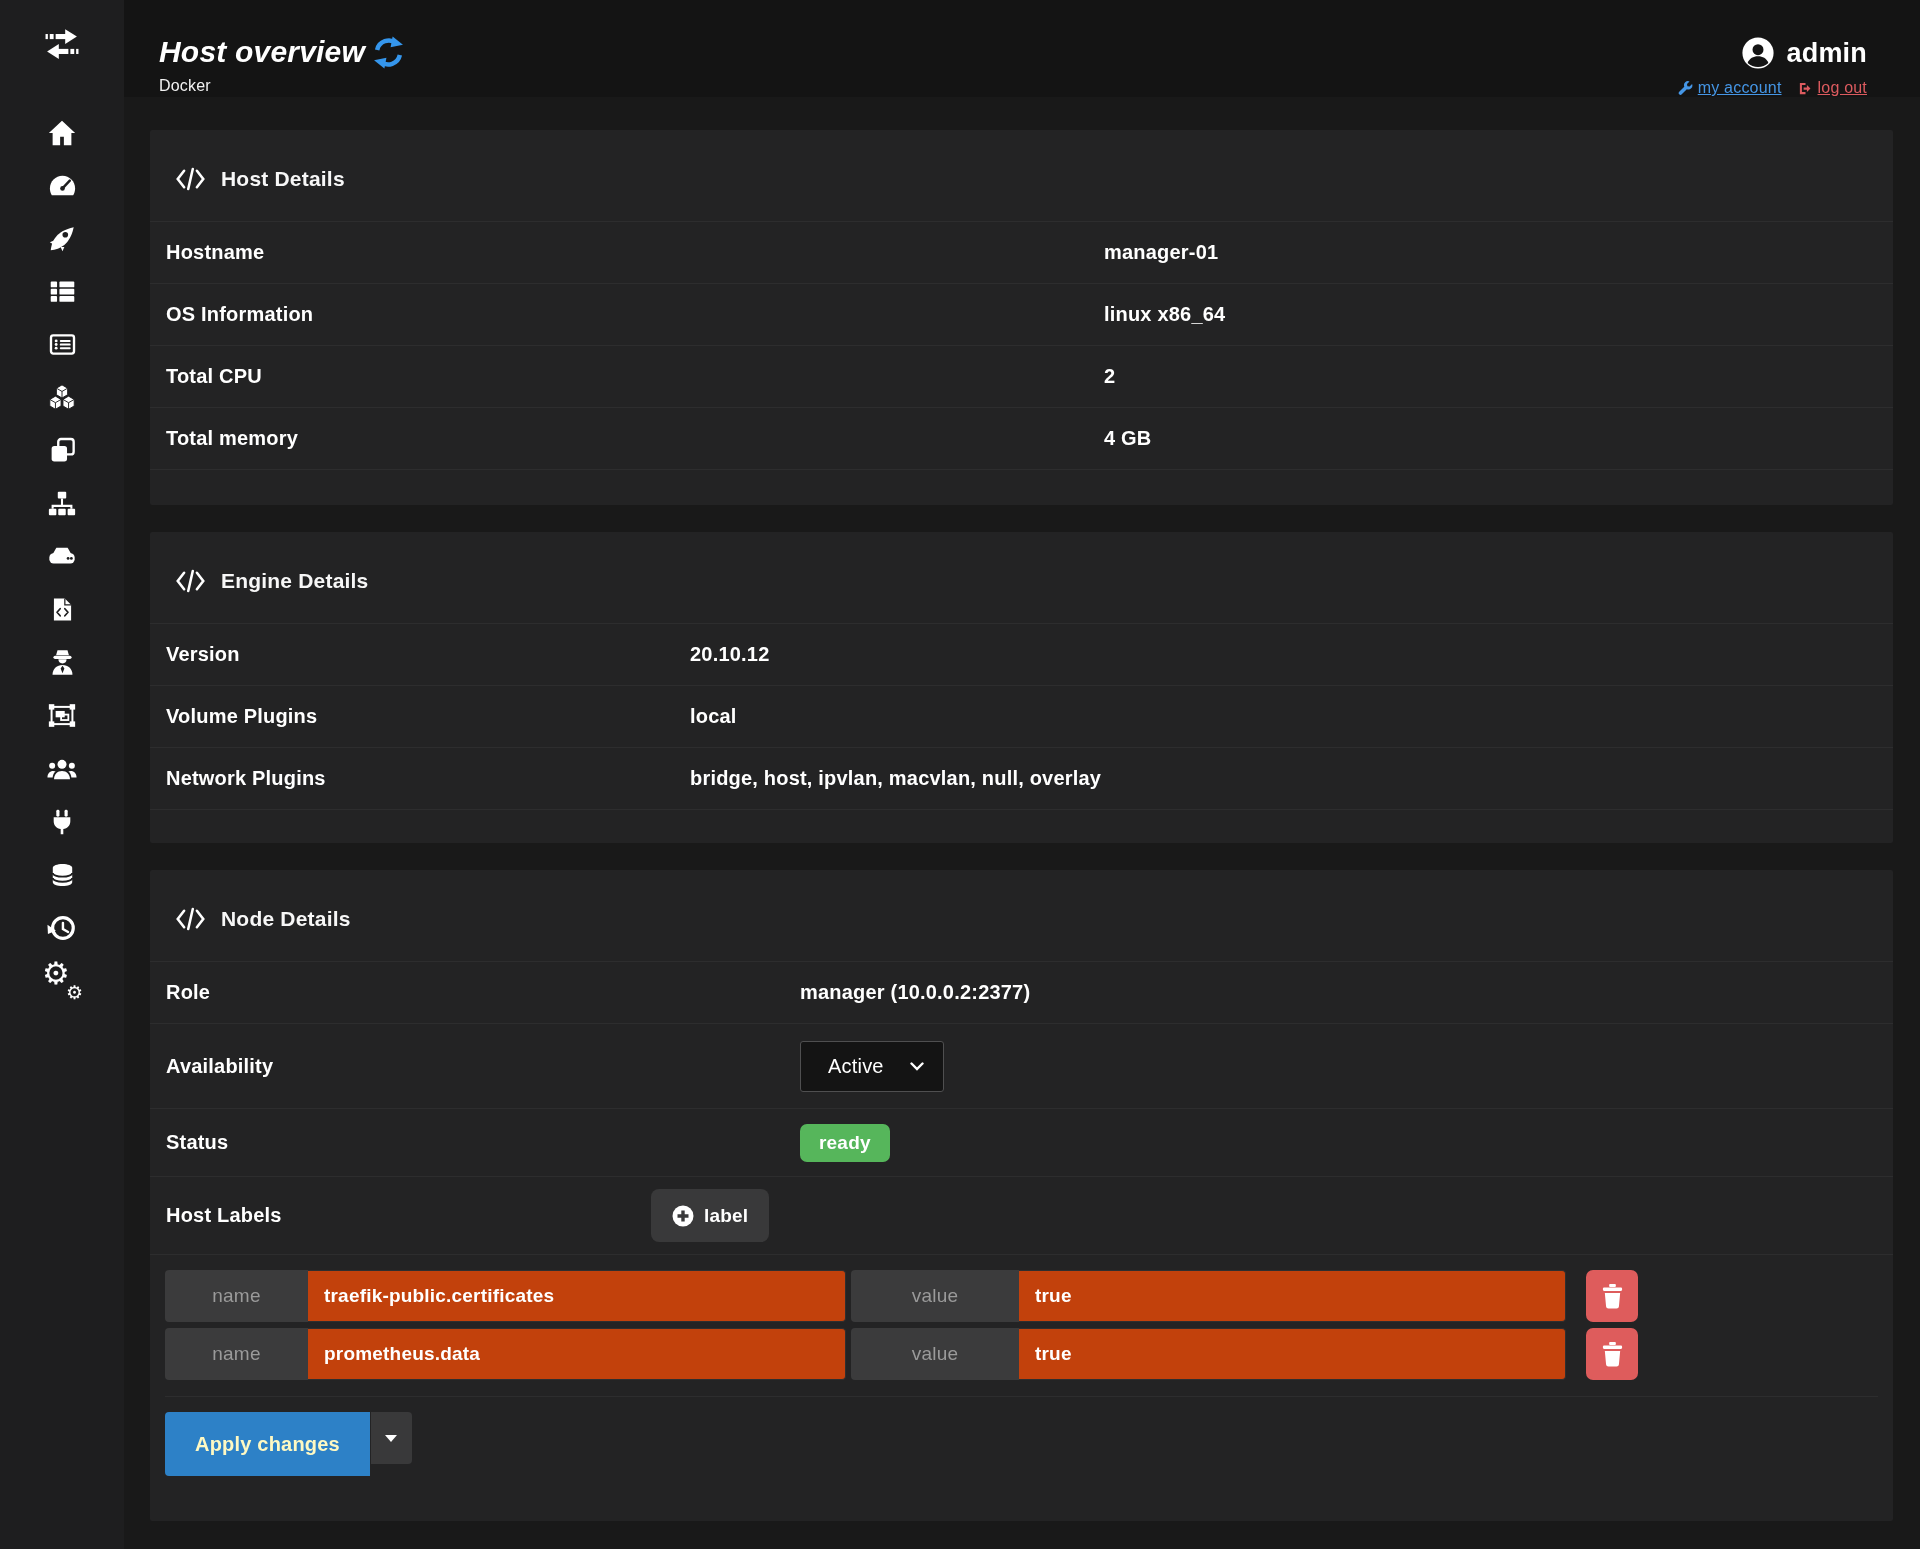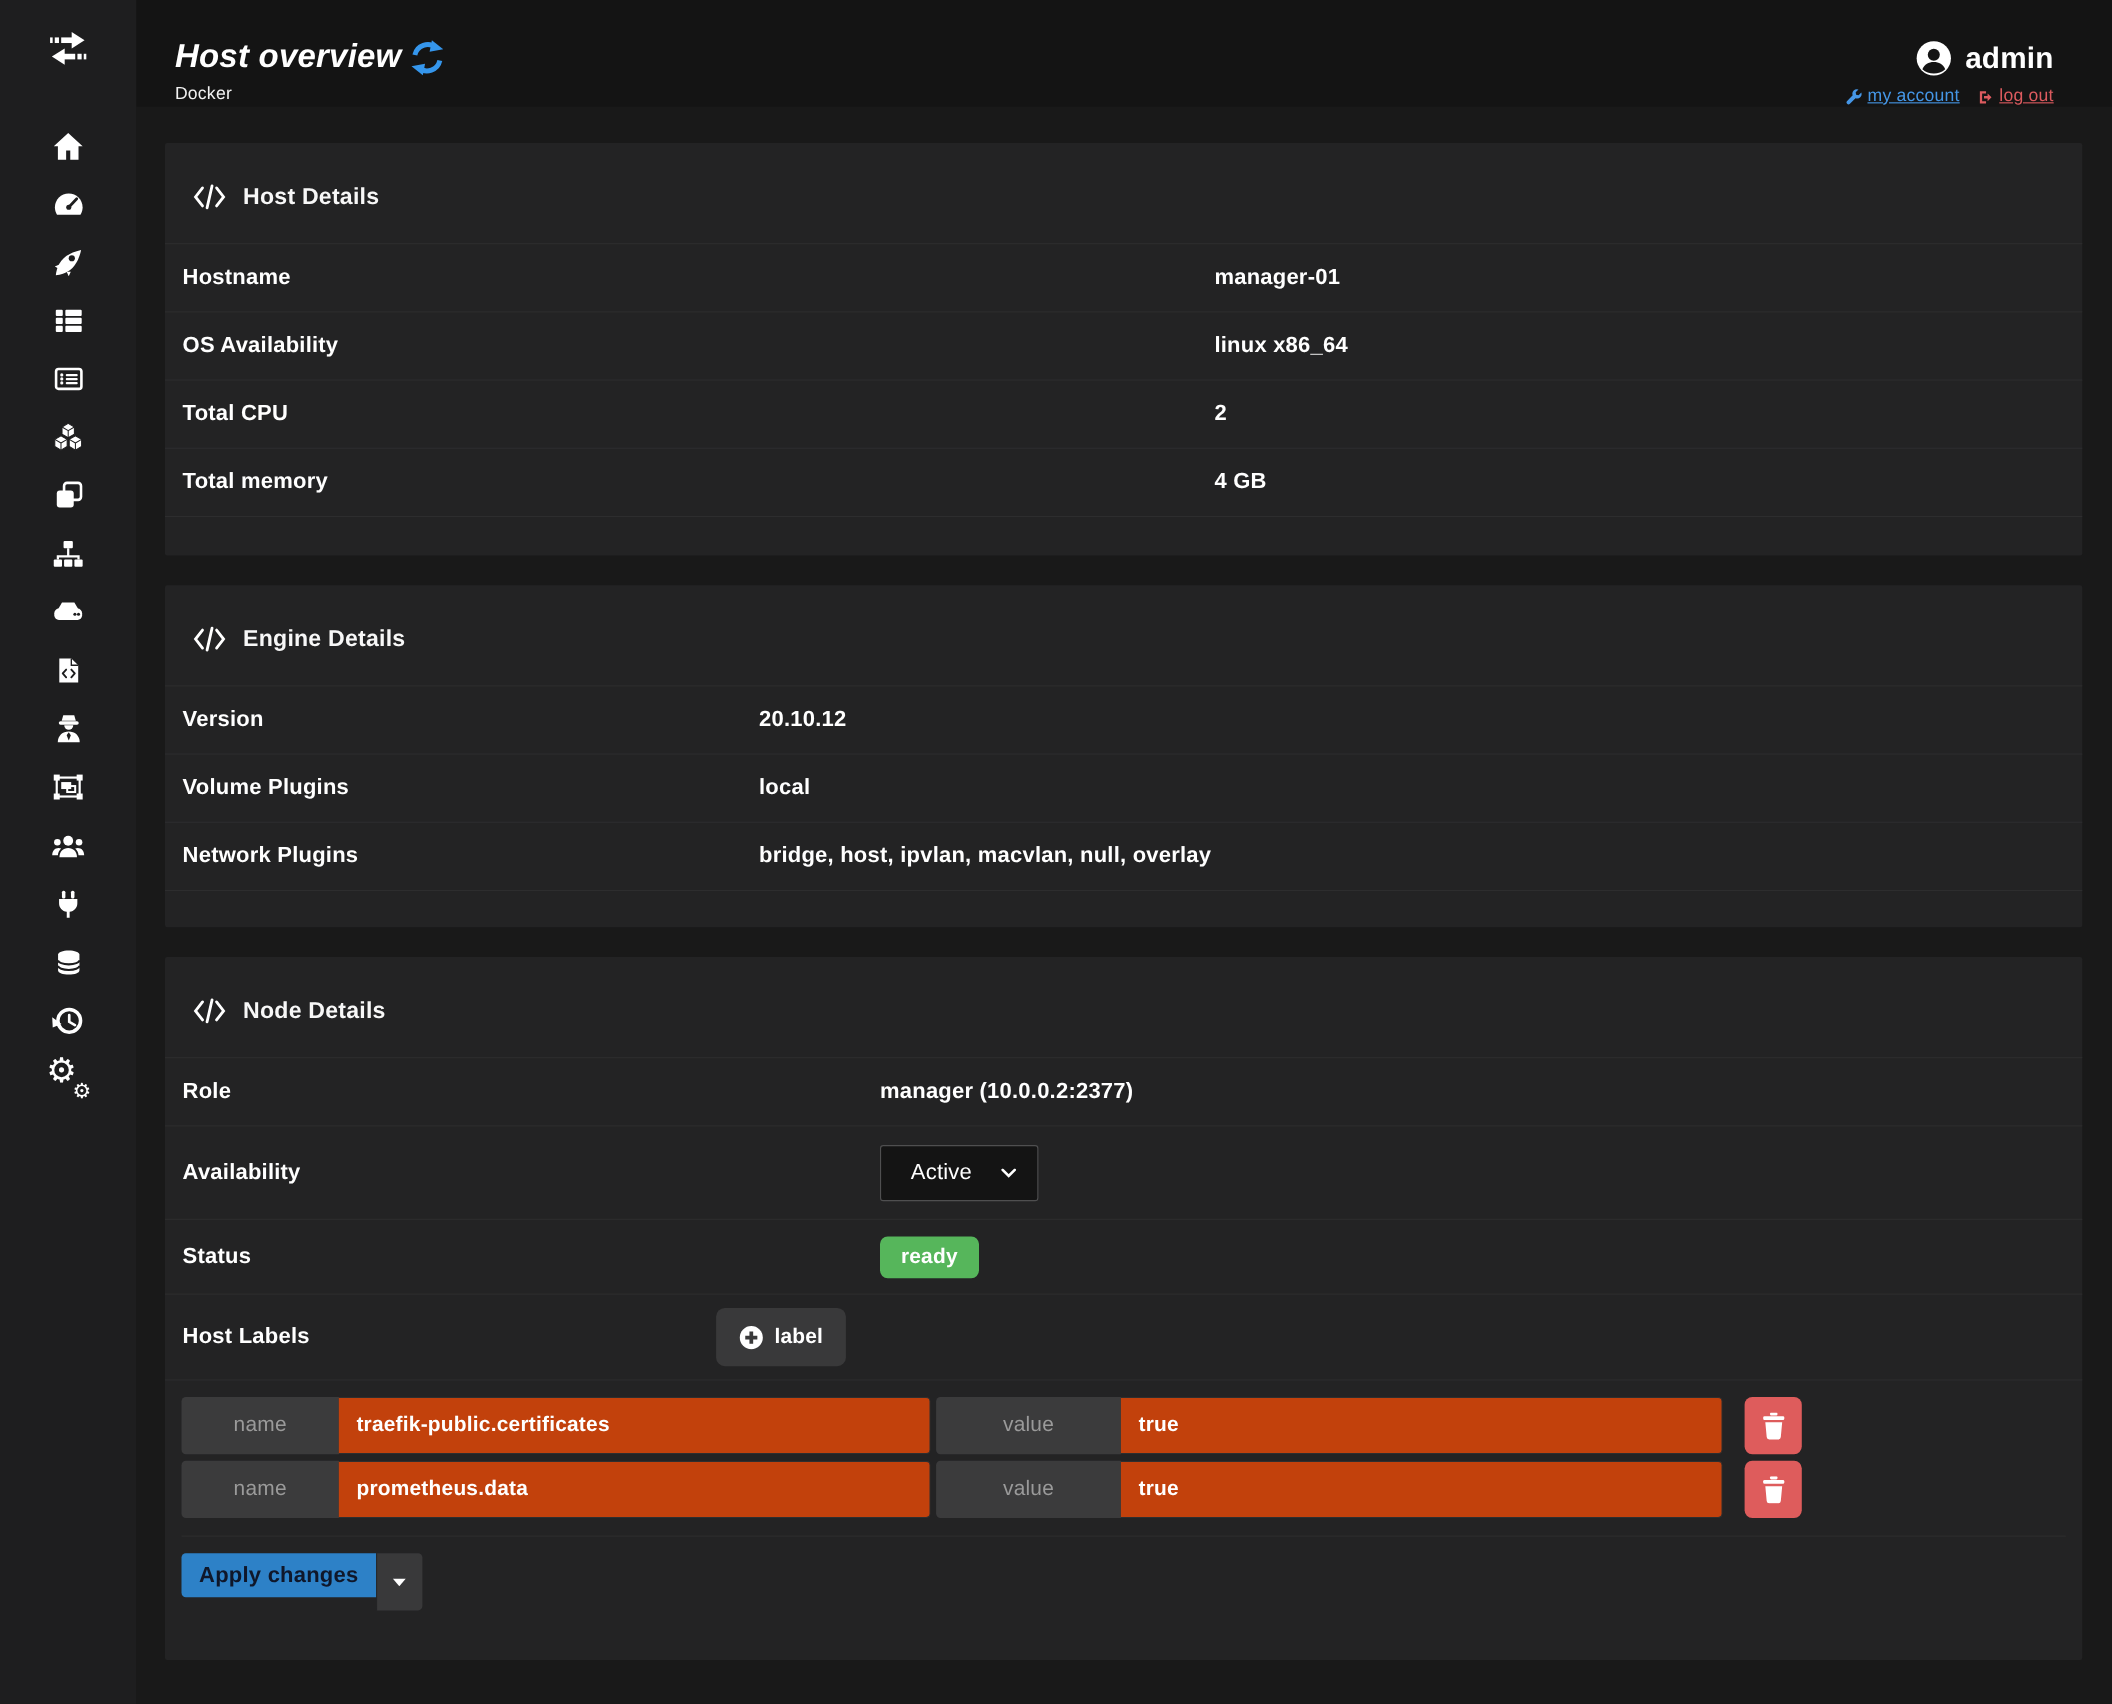--- a/index.html
+++ b/index.html
@@ -116,21 +116,21 @@
   .trash-btn {
     width:52px; height:52px; margin-left:20px; flex-shrink:0;
     background:#de5c5c; border:none; border-radius:7px; cursor:pointer;
     display:flex; align-items:center; justify-content:center;
   }
   .divider { height:1px; background:#2d2d2e; margin:16px 15px 0 15px; }
 
   .actions { padding:15px 0 0 15px; }
   .btn-group { display:inline-flex; }
   .apply-btn {
-    height:40px; padding:0 16px; background:#2d81c7; color:#0f172a;
+    height:64px; padding:0 30px; background:#2d81c7; color:#fef9c3;
     border:none; border-radius:4px 0 0 4px; cursor:pointer;
     font-size:20px; font-weight:700; font-family:"Liberation Sans", sans-serif; letter-spacing:.2px;
   }
   .apply-caret-btn {
     width:42px; height:52px; background:#39393a; border:none; border-left:1px solid #232324;
     border-radius:0 4px 4px 0; cursor:pointer;
     display:flex; align-items:center; justify-content:center;
   }
   .panel-node .bottom-pad { height:45px; }
 
@@ -345,21 +345,21 @@
           <svg width="31" height="26" viewBox="0 0 34 28">
               <path d="M10 5 3 14l7 9M24 5l7 9-7 9M19.5 3l-5 22" fill="none" stroke="#fff" stroke-width="2.8" stroke-linecap="round"></path>
             </svg>
           <h2 class="panel-title">Host Details</h2>
         </div>
         <div class="drow">
           <div class="dlabel">Hostname</div>
           <div class="dvalue">manager-01</div>
         </div>
         <div class="drow">
-          <div class="dlabel">OS Availability</div>
+          <div class="dlabel">OS Information</div>
           <div class="dvalue">linux x86_64</div>
         </div>
         <div class="drow">
           <div class="dlabel">Total CPU</div>
           <div class="dvalue">2</div>
         </div>
         <div class="drow">
           <div class="dlabel">Total memory</div>
           <div class="dvalue">4 GB</div>
         </div>

